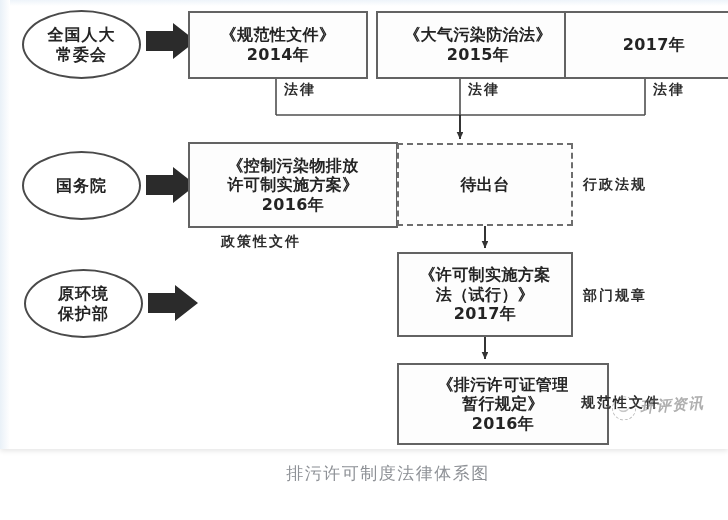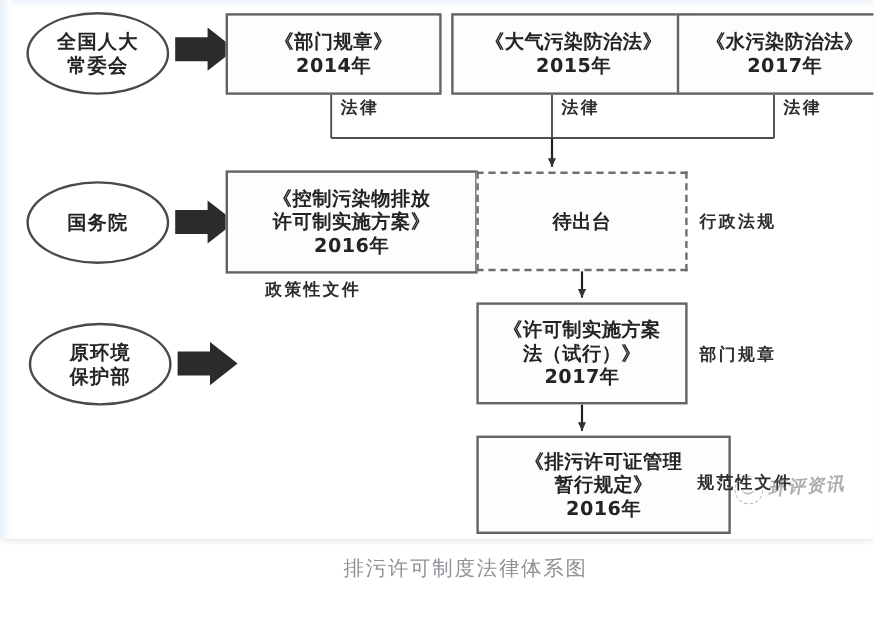--- a/index.html
+++ b/index.html
@@ -200,35 +200,34 @@
       <span class="txt">原环境
 保护部</span>
     </div>
 
     <div class="node ellipse" style="left:22px; top:151px; width:119px; height:69px;">
       <span class="txt">国务院</span>
     </div>
 
     <div class="node box" style="left:188px; top:11px; width:180px; height:68px;">
       <div>
-        <span class="txt">《部门规章》</span>
+        <span class="txt">《规范性文件》</span>
         <span class="txt">2014年</span>
       </div>
     </div>
 
     <div class="node box" style="left:376px; top:11px; width:204px; height:68px;">
       <div>
         <span class="txt">《大气污染防治法》</span>
         <span class="txt">2015年</span>
       </div>
     </div>
 
     <div class="node box" style="left:564px; top:11px; width:180px; height:68px;">
       <div>
-        <span class="txt">《水污染防治法》</span>
         <span class="txt">2017年</span>
       </div>
     </div>
 
     <div class="anno" style="left:284px; top:81px;">法律</div>
     <div class="anno" style="left:468px; top:81px;">法律</div>
     <div class="anno" style="left:653px; top:81px;">法律</div>
 
     <div class="node box" style="left:188px; top:142px; width:210px; height:86px;">
       <div>

